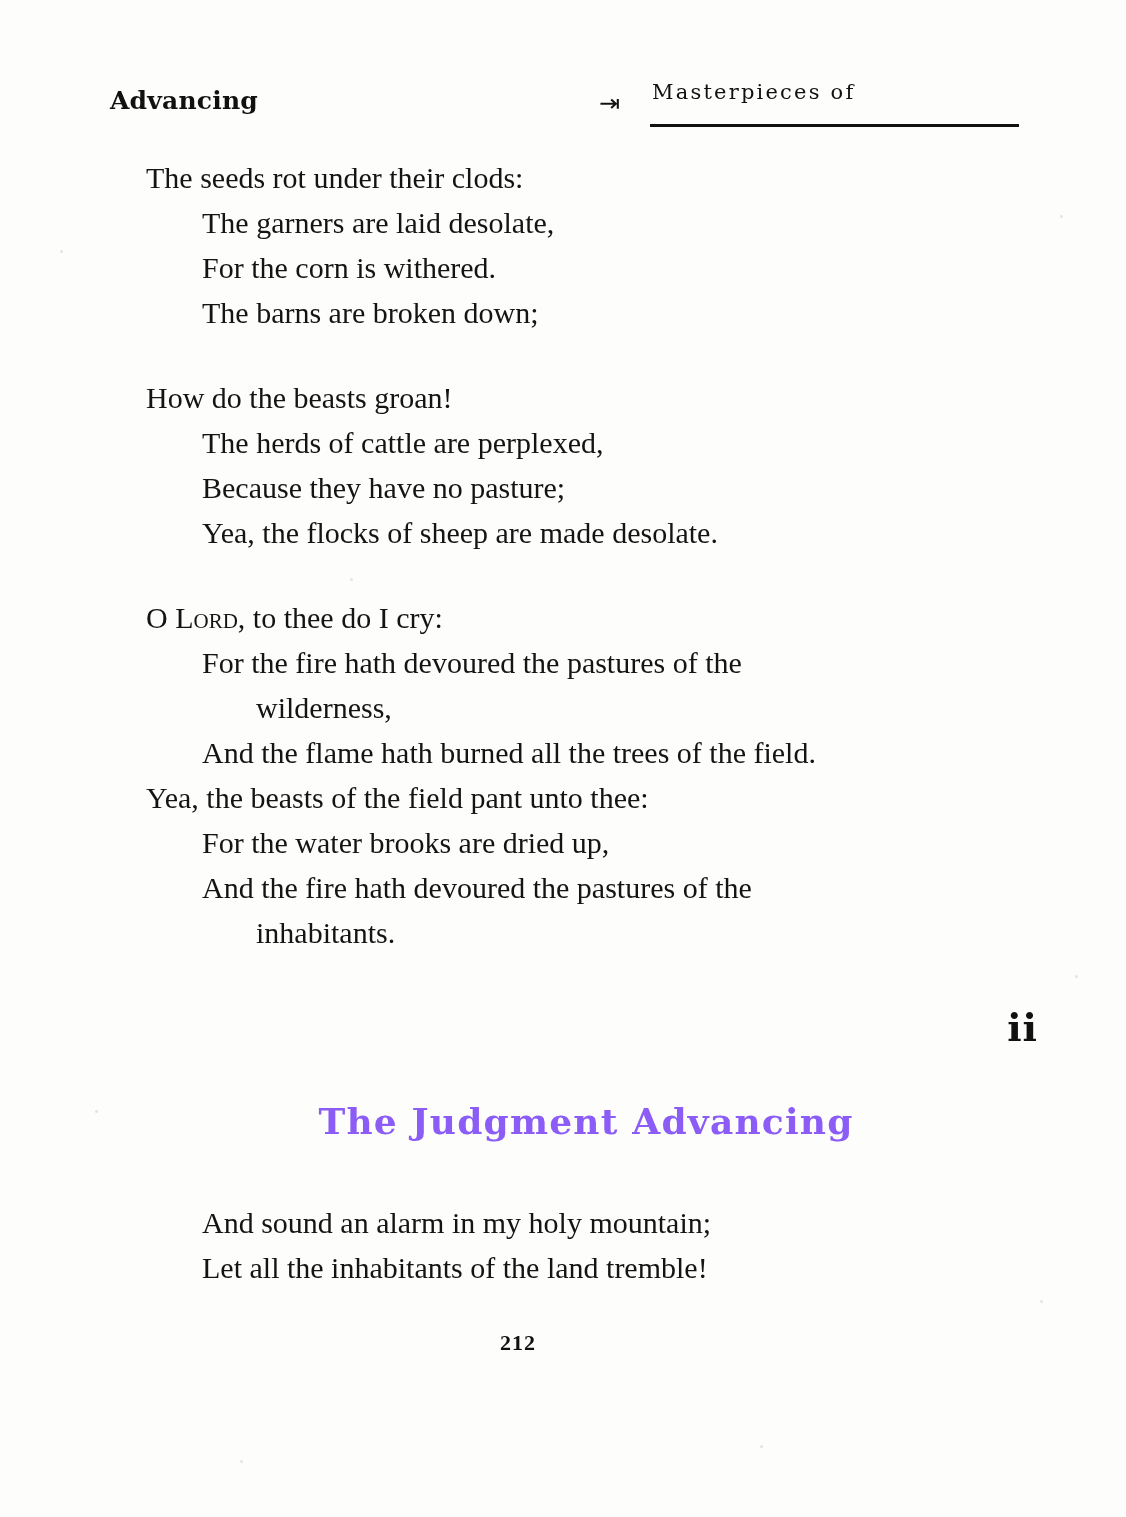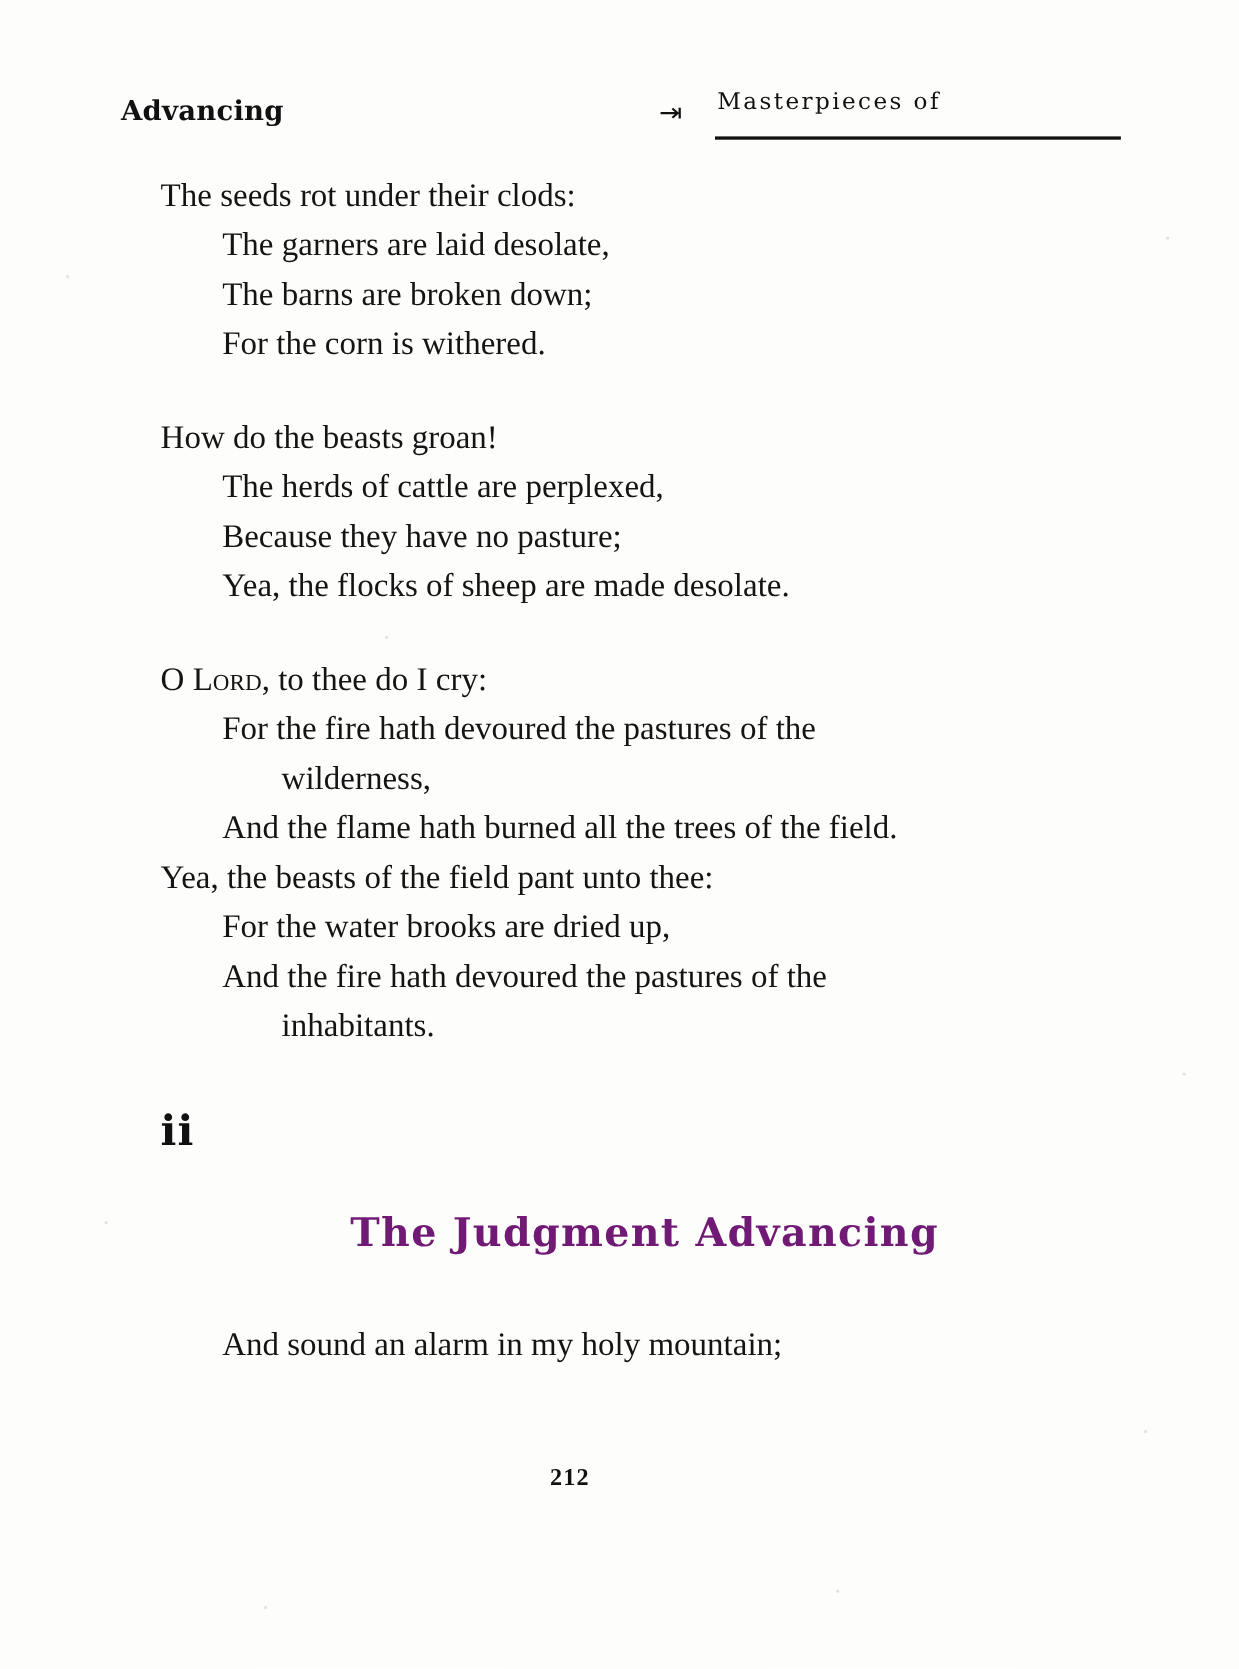--- a/index.html
+++ b/index.html
@@ -107,41 +107,41 @@
   .line.runover {
     padding-left: 110px;
   }
   .smallcaps {
     font-variant: small-caps;
   }
 
   
   .section-number {
     position: absolute;
-    left: 0;
+    left: 12px;
     top: 850px;
     width: 880px;
-    text-align: left;
+    text-align: right;
     font-family: "DejaVu Serif", serif;
     font-weight: bold;
     font-size: 38px;
     letter-spacing: 1px;
     color: #111;
   }
   .section-title {
     position: absolute;
     left: 0;
     top: 945px;
     width: 880px;
     text-align: center;
     font-family: "DejaVu Serif", serif;
     font-weight: bold;
     font-size: 36px;
     letter-spacing: 1.2px;
-    color: #701a75;
+    color: #8b5cf6;
   }
   .closing-stanza {
     position: absolute;
     left: 56px;
     top: 1045px;
     width: 820px;
   }
 
   
   .folio {
@@ -178,22 +178,22 @@
       <div class="rh-right">Masterpieces of</div>
       <div class="rh-rule"></div>
     </div>
   </div>
 
   <div class="content">
 
     <div class="stanza">
       <div class="line">The seeds rot under their clods:</div>
       <div class="line indent1">The garners are laid desolate,</div>
+      <div class="line indent1">For the corn is withered.</div>
       <div class="line indent1">The barns are broken down;</div>
-      <div class="line indent1">For the corn is withered.</div>
     </div>
 
     <div class="stanza">
       <div class="line">How do the beasts groan!</div>
       <div class="line indent1">The herds of cattle are perplexed,</div>
       <div class="line indent1">Because they have no pasture;</div>
       <div class="line indent1">Yea, the flocks of sheep are made desolate.</div>
     </div>
 
     <div class="stanza">
@@ -205,20 +205,21 @@
       <div class="line indent1">For the water brooks are dried up,</div>
       <div class="line indent2">And the fire hath devoured the pastures of the</div>
       <div class="line runover">inhabitants.</div>
     </div>
 
     <div class="section-number">ii</div>
     <div class="section-title">The Judgment Advancing</div>
 
     <div class="closing-stanza">
       <div class="line">And sound an alarm in my holy mountain;</div>
+      <div class="line">Let all the inhabitants of the land tremble!</div>
     </div>
 
   </div>
 
   <div class="folio">212</div>
 
   <div class="speck" style="left:60px; top:250px;"></div>
   <div class="speck" style="left:1060px; top:215px;"></div>
   <div class="speck" style="left:350px; top:578px;"></div>
   <div class="speck" style="left:1075px; top:975px;"></div>

